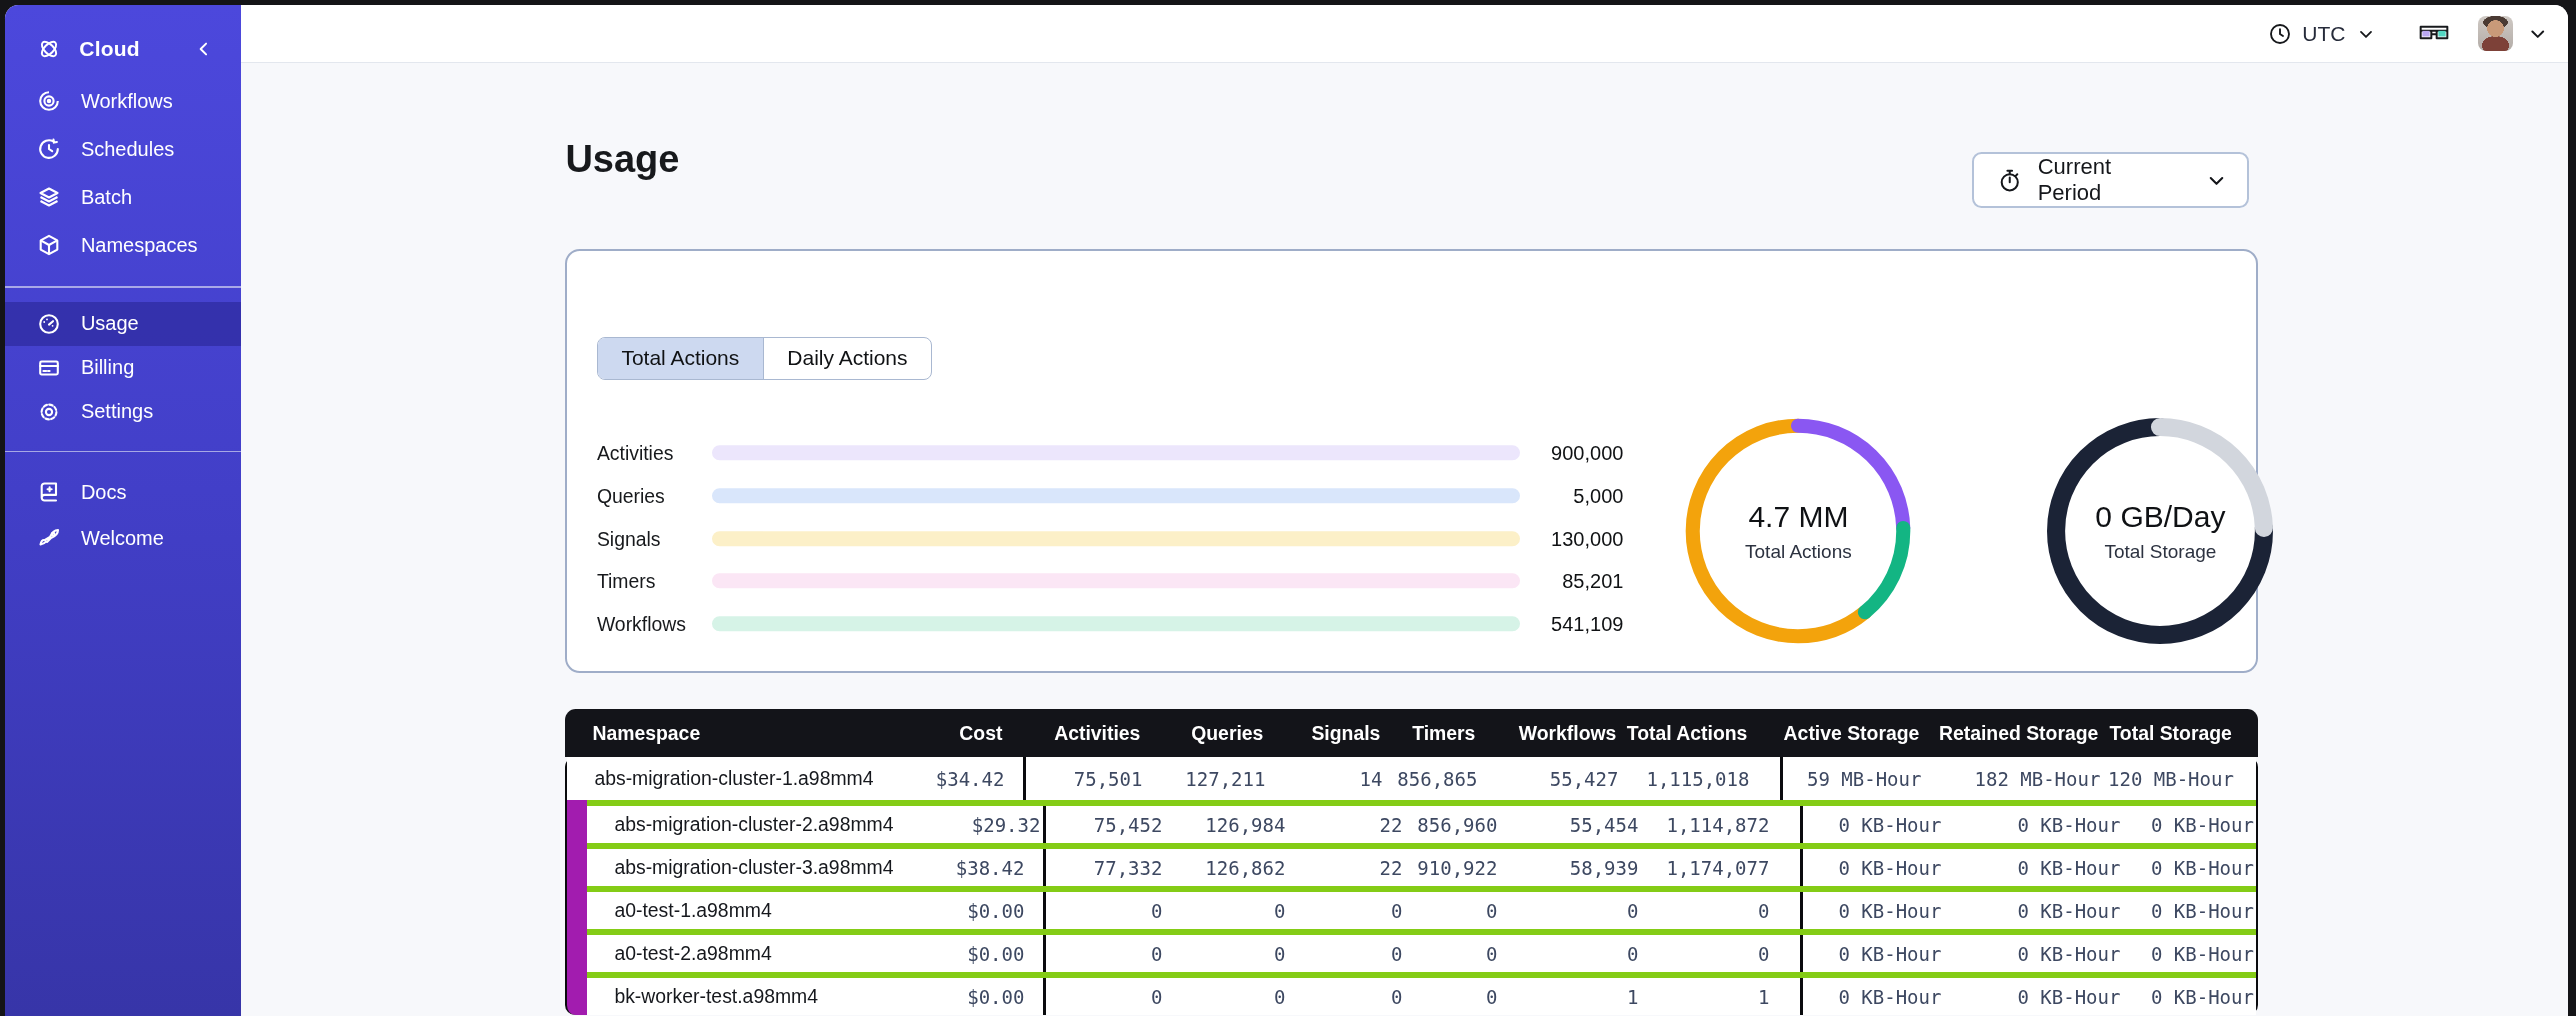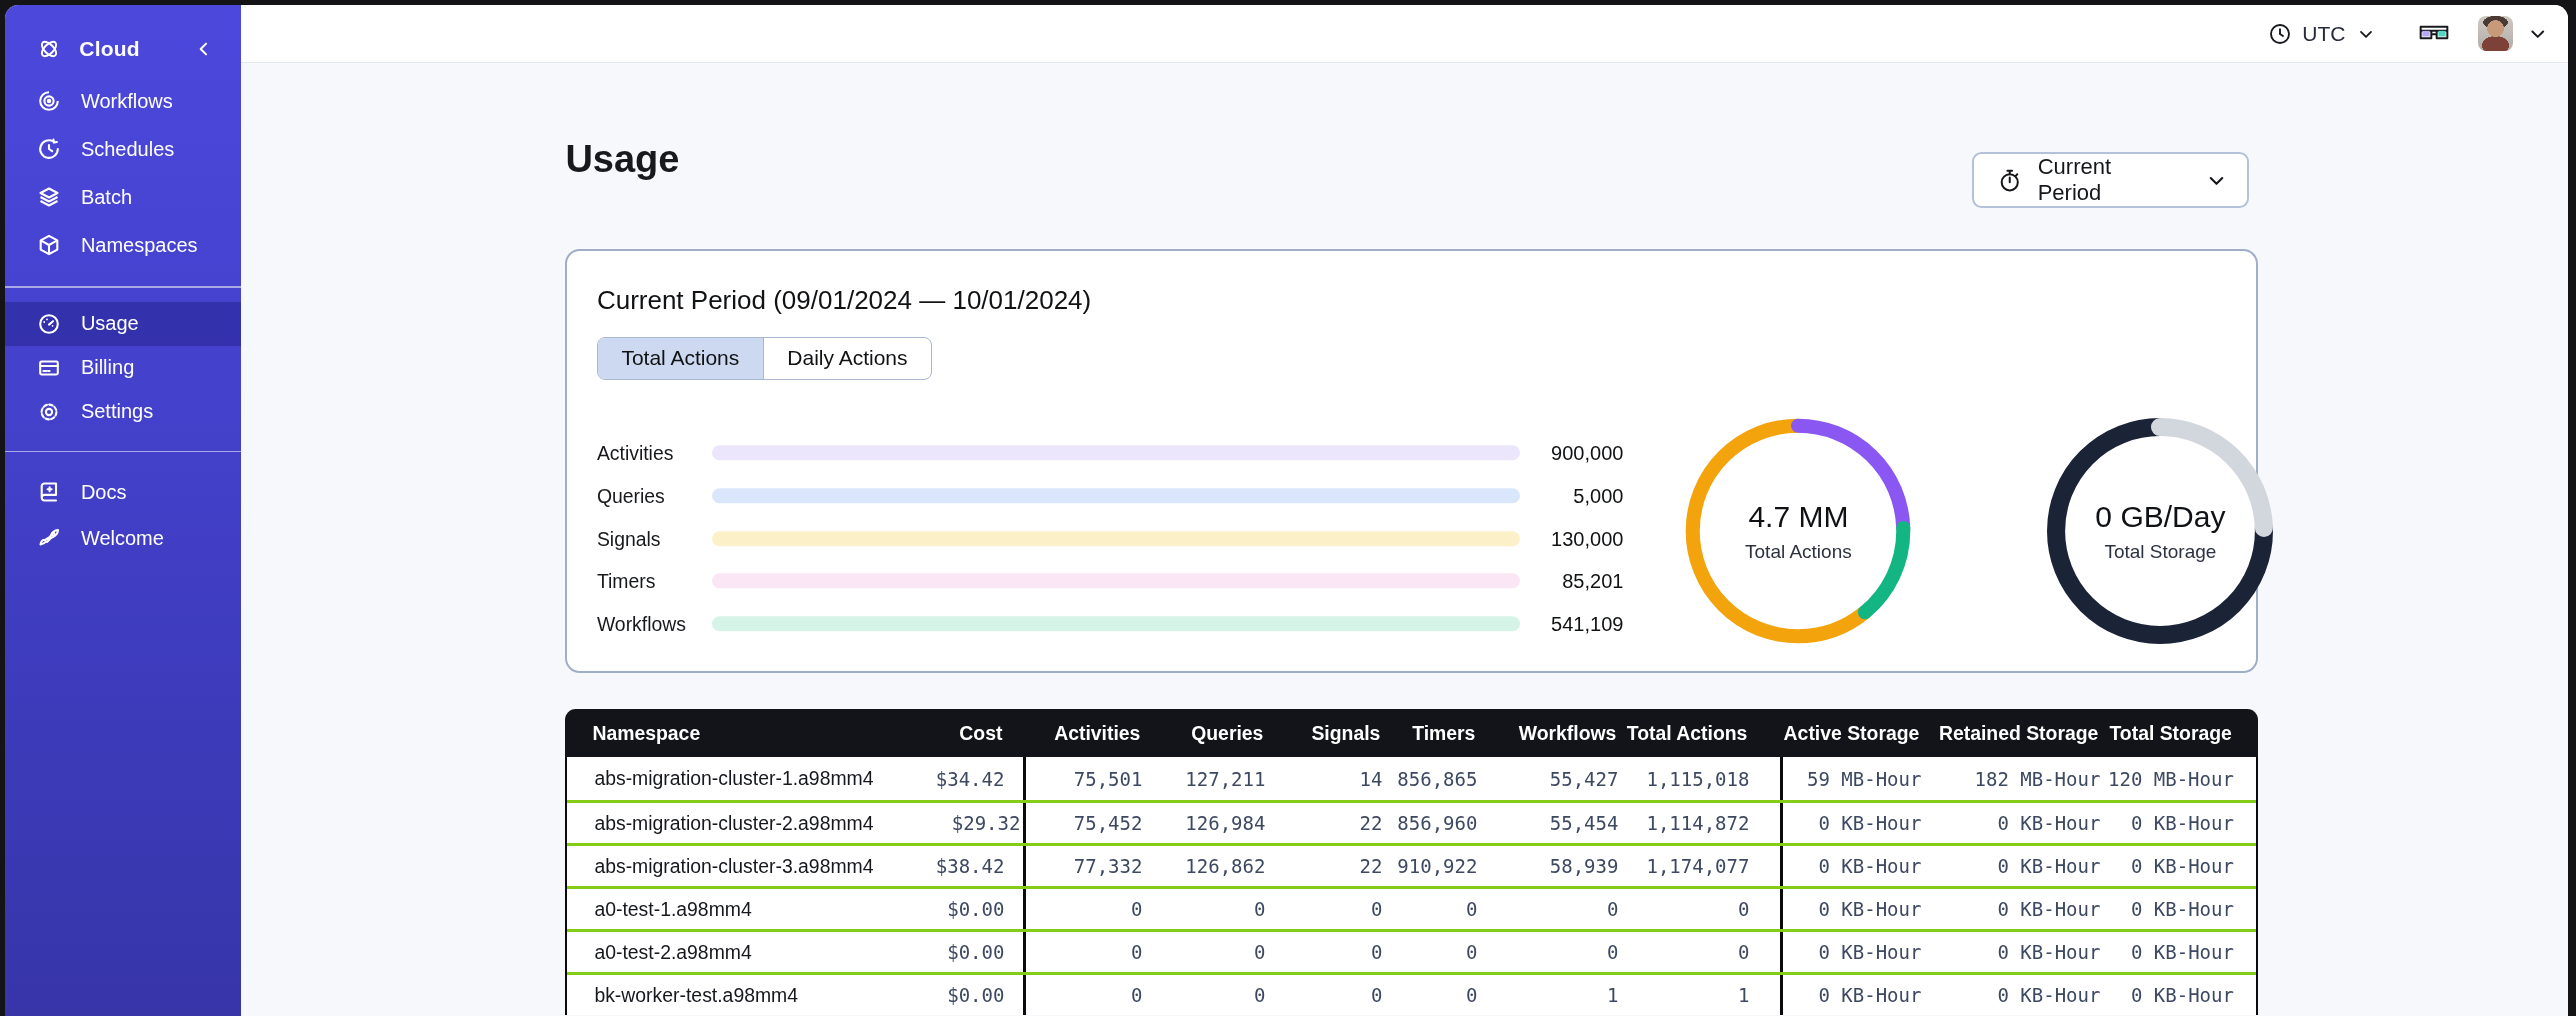--- a/index.html
+++ b/index.html
@@ -75,23 +75,23 @@
   .donut-label { font-size:19px; color:#2c3240; }
   #donut-actions { left:1117px; }
   #donut-storage { left:1479px; }
 
   
   .usage-table { position:absolute; left:324px; top:646px; width:1693px; height:307px; overflow:hidden; }
   .t-head, .t-row { display:grid;
      grid-template-columns:308px 148px 119px 123px 117px 95px 141px 162px 141px 179px 161px; }
   .t-head { height:48px; background:#131419; border-radius:10.7px 10.7px 0 0; align-items:center; }
   .t-head .cell { color:#fff; font-size:19.4px; font-weight:600; }
-  .t-body { background:#a21caf; border-left:2.7px solid #0a0b0e; border-right:2.7px solid #0a0b0e; }
+  .t-body { background:#a21caf; border-left:2.7px solid #0a0b0e; border-right:2.7px solid #0a0b0e;border-radius:10px; }
   .t-row { height:43px; align-items:center; background:#fff; }
-  .t-row + .t-row { border-top:3px solid #84cc16; }
+  .t-row + .t-row { border-top:6px solid #84cc16;margin-left:20px; }
   .cell { white-space:nowrap; overflow:hidden; }
   .cell.right { text-align:right; }
   .cell.mono { font-family:"DejaVu Sans Mono", monospace; font-size:19px; color:#3d4861; }
   .cell.bd { border-left:3.4px solid #0a0b0e; height:100%; display:flex; align-items:center;
              justify-content:flex-end; }
   .ns-link { display:inline-block; margin-left:27px; font-size:19.4px; color:#16181d;
              text-decoration:underline; text-decoration-thickness:1.7px; text-underline-offset:5.4px;
              cursor:pointer; }
   .t-head .cell.ns-h { padding-left:27px; }
 </style>
@@ -266,21 +266,20 @@
         <span>Current Period</span>
         <span class="grow"></span>
         <span style="display:flex">
           <svg width="23" height="23" viewBox="0 0 24 24" fill="none" stroke="#15171b" stroke-width="2.2" stroke-linecap="round" stroke-linejoin="round">
             <path d="M6 9.5 L12 15.5 L18 9.5"></path>
           </svg>
         </span>
       </div>
 
       <section class="card">
-        <div class="card-title">Current Period (09/01/2024 — 10/01/2024)</div>
 
         <div class="tabs">
           <div class="tab active">Total Actions</div>
           <div class="tab">Daily Actions</div>
         </div>
 
         <div class="bar-row" style="top:180px">
           <span class="bar-label">Activities</span>
           <span class="bar-track" style="background: rgb(236, 230, 252);"><span class="bar-fill" style="background: rgb(138, 87, 242); width: 89%;"></span></span>
           <span class="bar-value">900,000</span>

